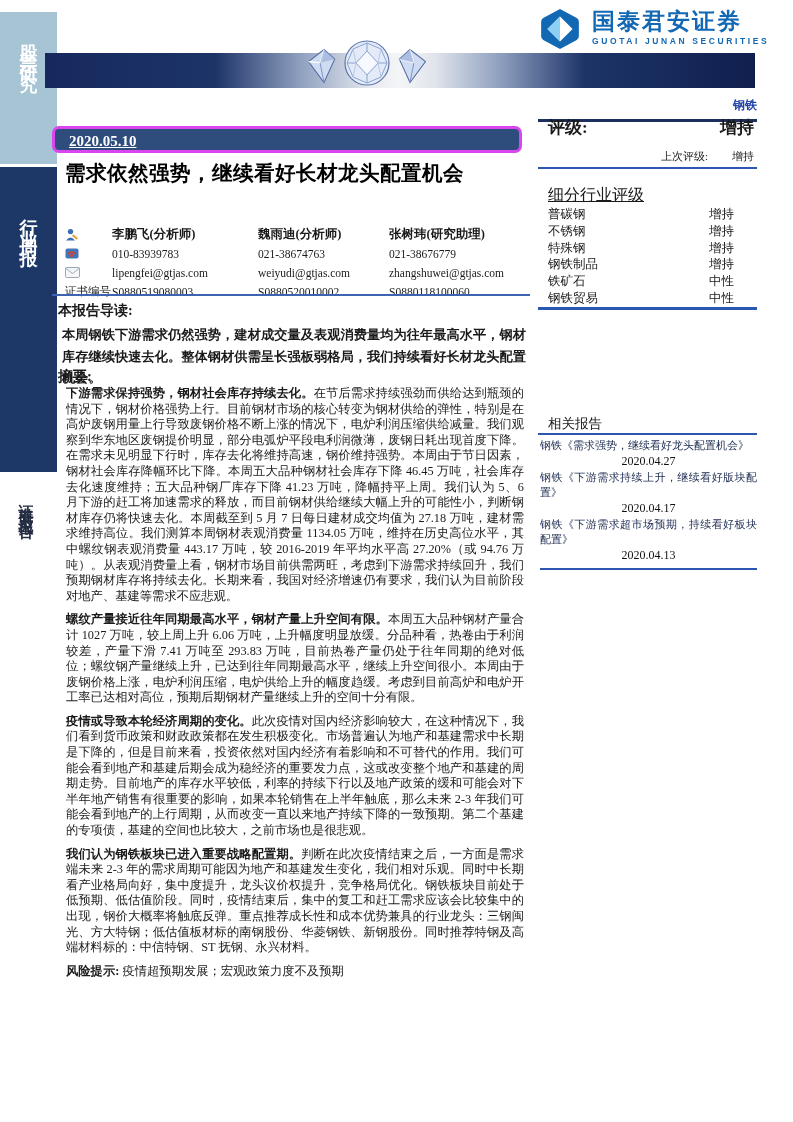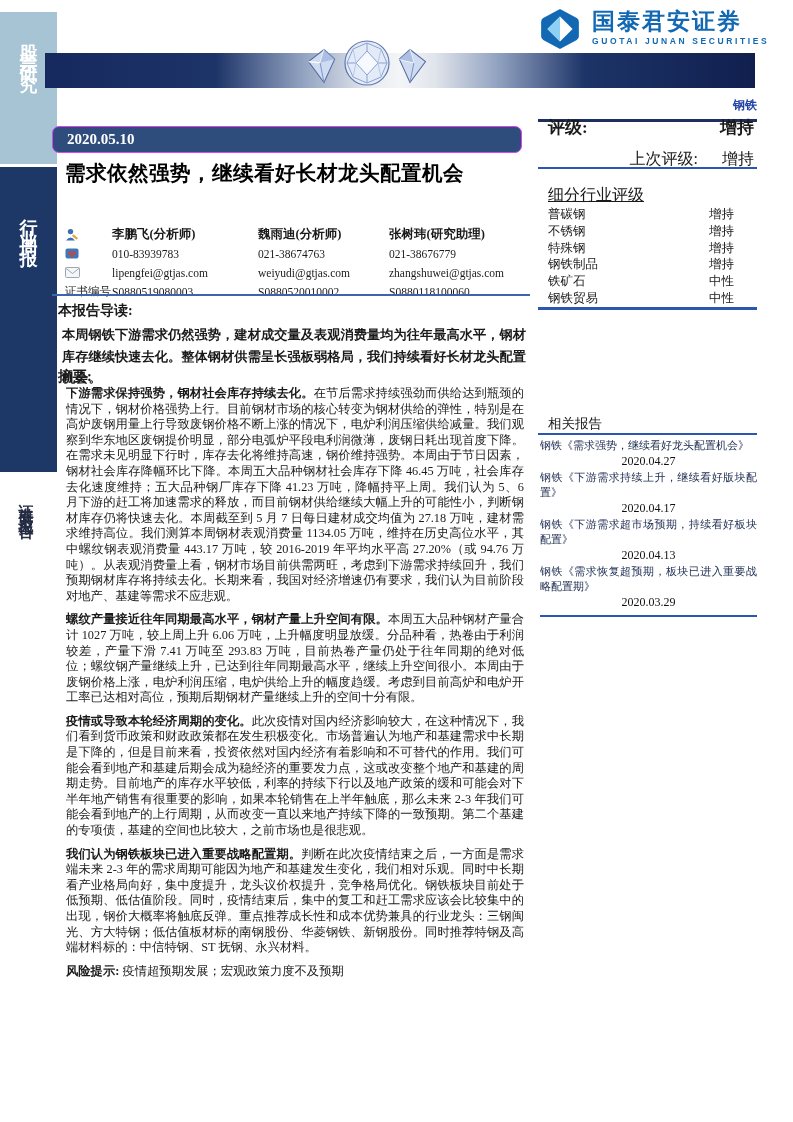--- a/index.html
+++ b/index.html
@@ -44,22 +44,22 @@
       #f4f5f7 50%,#e0e4eb 55%,#8fa0bf 64%,#1d3468 76%,#101f4e 100%);
   }
   .diamonds { position:absolute; left:302px; top:36px; width:130px; height:55px; }
   .industry-tag {
     position:absolute; left:538px; top:97px; width:219px; text-align:right;
     color:#2544a8; font-weight:bold; font-size:12px;
   }
   
   .date-bar {
     position:absolute; left:52px; top:126px; width:470px; height:27px;
-    background:#2e4d7d; border:1px solid #d946ef; border-radius:7px;
-    color:#ffffff; font-weight:bold; font-size:15px; line-height:25px; padding-left:14px;
+    background:#2e4d7d; border:3px solid #d946ef; border-radius:7px;
+    color:#ffffff; font-weight:bold; font-size:15px; line-height:25px; padding-left:14px;text-decoration:underline;
   }
   .doc-title {
     position:absolute; left:65px; top:159px; width:460px;
     font-size:20.5px; font-weight:bold; color:#000; letter-spacing:0.5px;
   }
   
   .analysts {
     position:absolute; left:65px; top:225px; width:460px;
     display:grid; grid-template-columns:47px 146px 131px 136px;
     grid-auto-rows:19px; font-size:12px; align-items:center;
@@ -85,21 +85,21 @@
   .lead { font-weight:bold; }
   
   .rp-topline { position:absolute; left:538px; top:119px; width:219px; height:2.5px; background:#1c2f5e; }
   .rating-row {
     position:absolute; left:548px; top:116px; width:206px;
     display:flex; justify-content:space-between;
     font-size:17px; font-weight:bold;gap:21px;
   }
   .prev-row {
     position:absolute; left:538px; top:149px; width:216px;
-    display:flex; justify-content:flex-end; gap:24px; font-size:16px;
+    display:flex; justify-content:flex-end; gap:24px; font-size:11px;
   }
   .rp-line1 { position:absolute; left:538px; top:167px; width:219px; height:1.5px; background:#2c57b0; }
   .sub-head { position:absolute; left:548px; top:185px; font-size:16px;text-decoration:underline; }
   .sub-table { position:absolute; left:548px; top:206px; width:186px; font-size:12.5px; }
   .sub-table .r { display:flex; justify-content:space-between; height:16.8px; }
   .rp-line2 { position:absolute; left:538px; top:307px; width:219px; height:3px; background:#2c57b0; }
   .rel-head { position:absolute; left:548px; top:415px; font-size:13.5px; }
   .rp-line3 { position:absolute; left:538px; top:433px; width:219px; height:1.5px; background:#2c57b0; }
   .rel-list { position:absolute; left:540px; top:438px; width:217px; }
   .rel-item { margin-bottom:1px; cursor:pointer; }
@@ -264,20 +264,16 @@
       <div class="rel-date">2020.04.27</div>
     </div>
     <div class="rel-item">
       <div class="rel-title">钢铁《下游需求持续上升，继续看好版块配置》</div>
       <div class="rel-date">2020.04.17</div>
     </div>
     <div class="rel-item">
       <div class="rel-title">钢铁《下游需求超市场预期，持续看好板块配置》</div>
       <div class="rel-date">2020.04.13</div>
     </div>
-    <div class="rel-item">
-      <div class="rel-title">钢铁《需求恢复超预期，板块已进入重要战略配置期》</div>
-      <div class="rel-date">2020.03.29</div>
-    </div>
     <div class="rel-endline"></div>
   </div>
 
 </div>
 
 </body></html>

